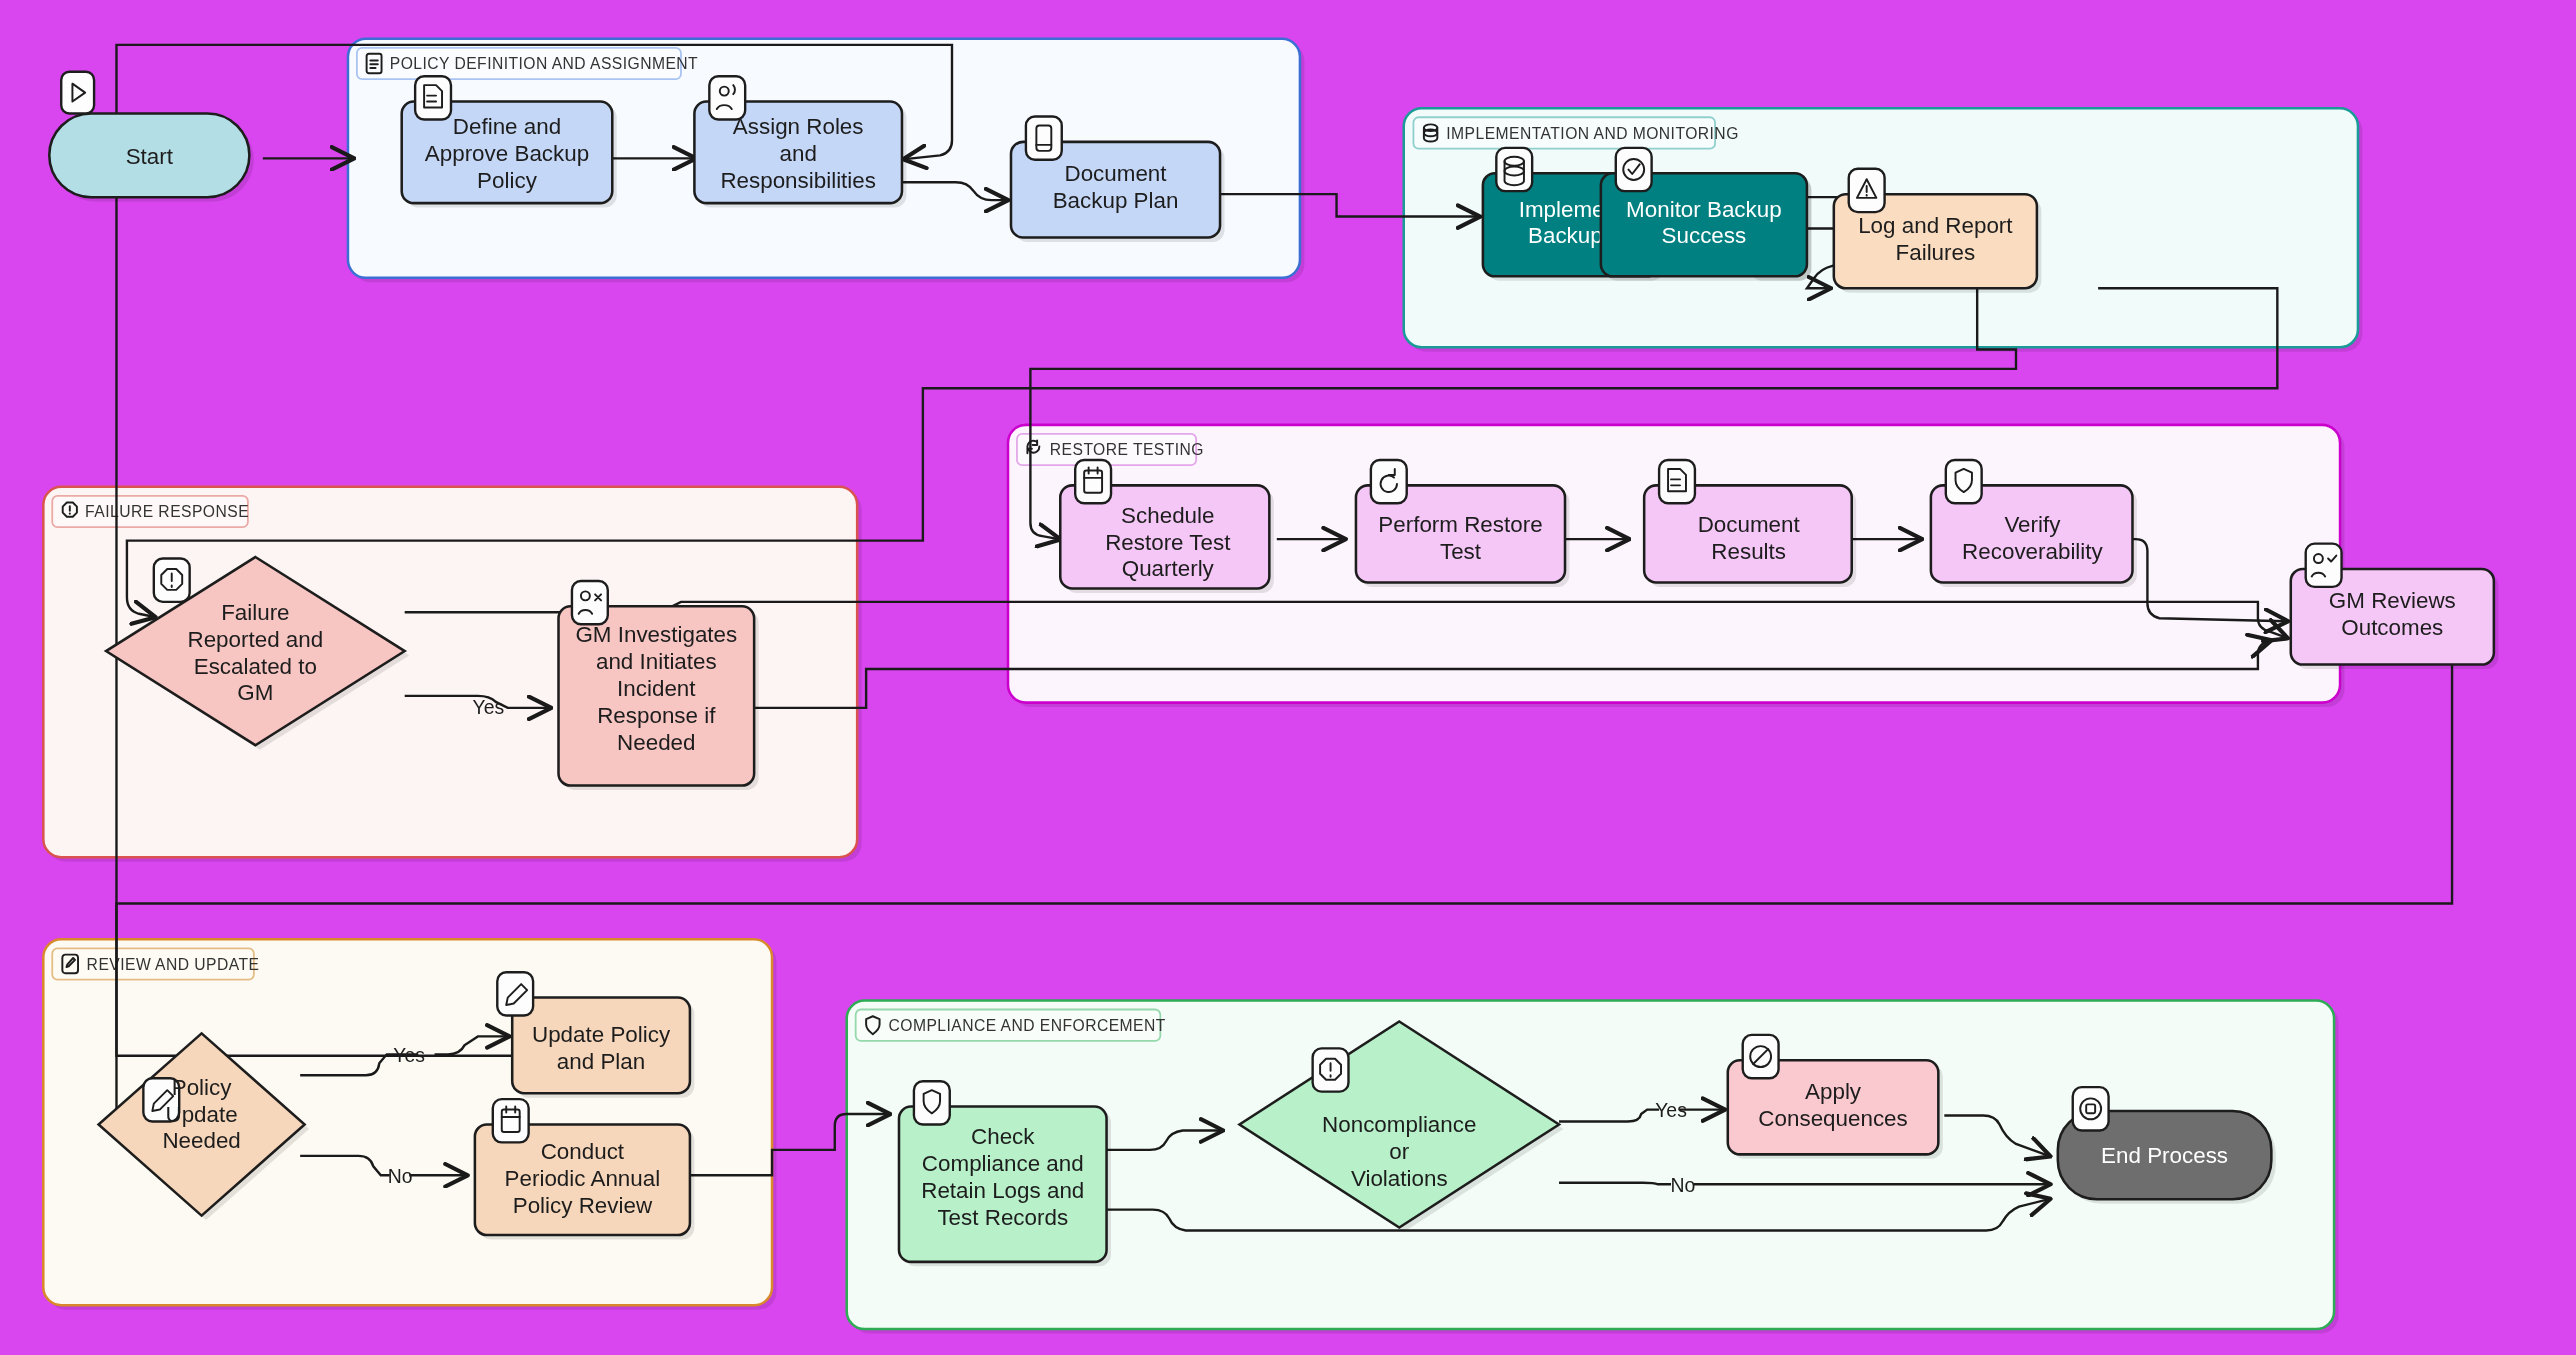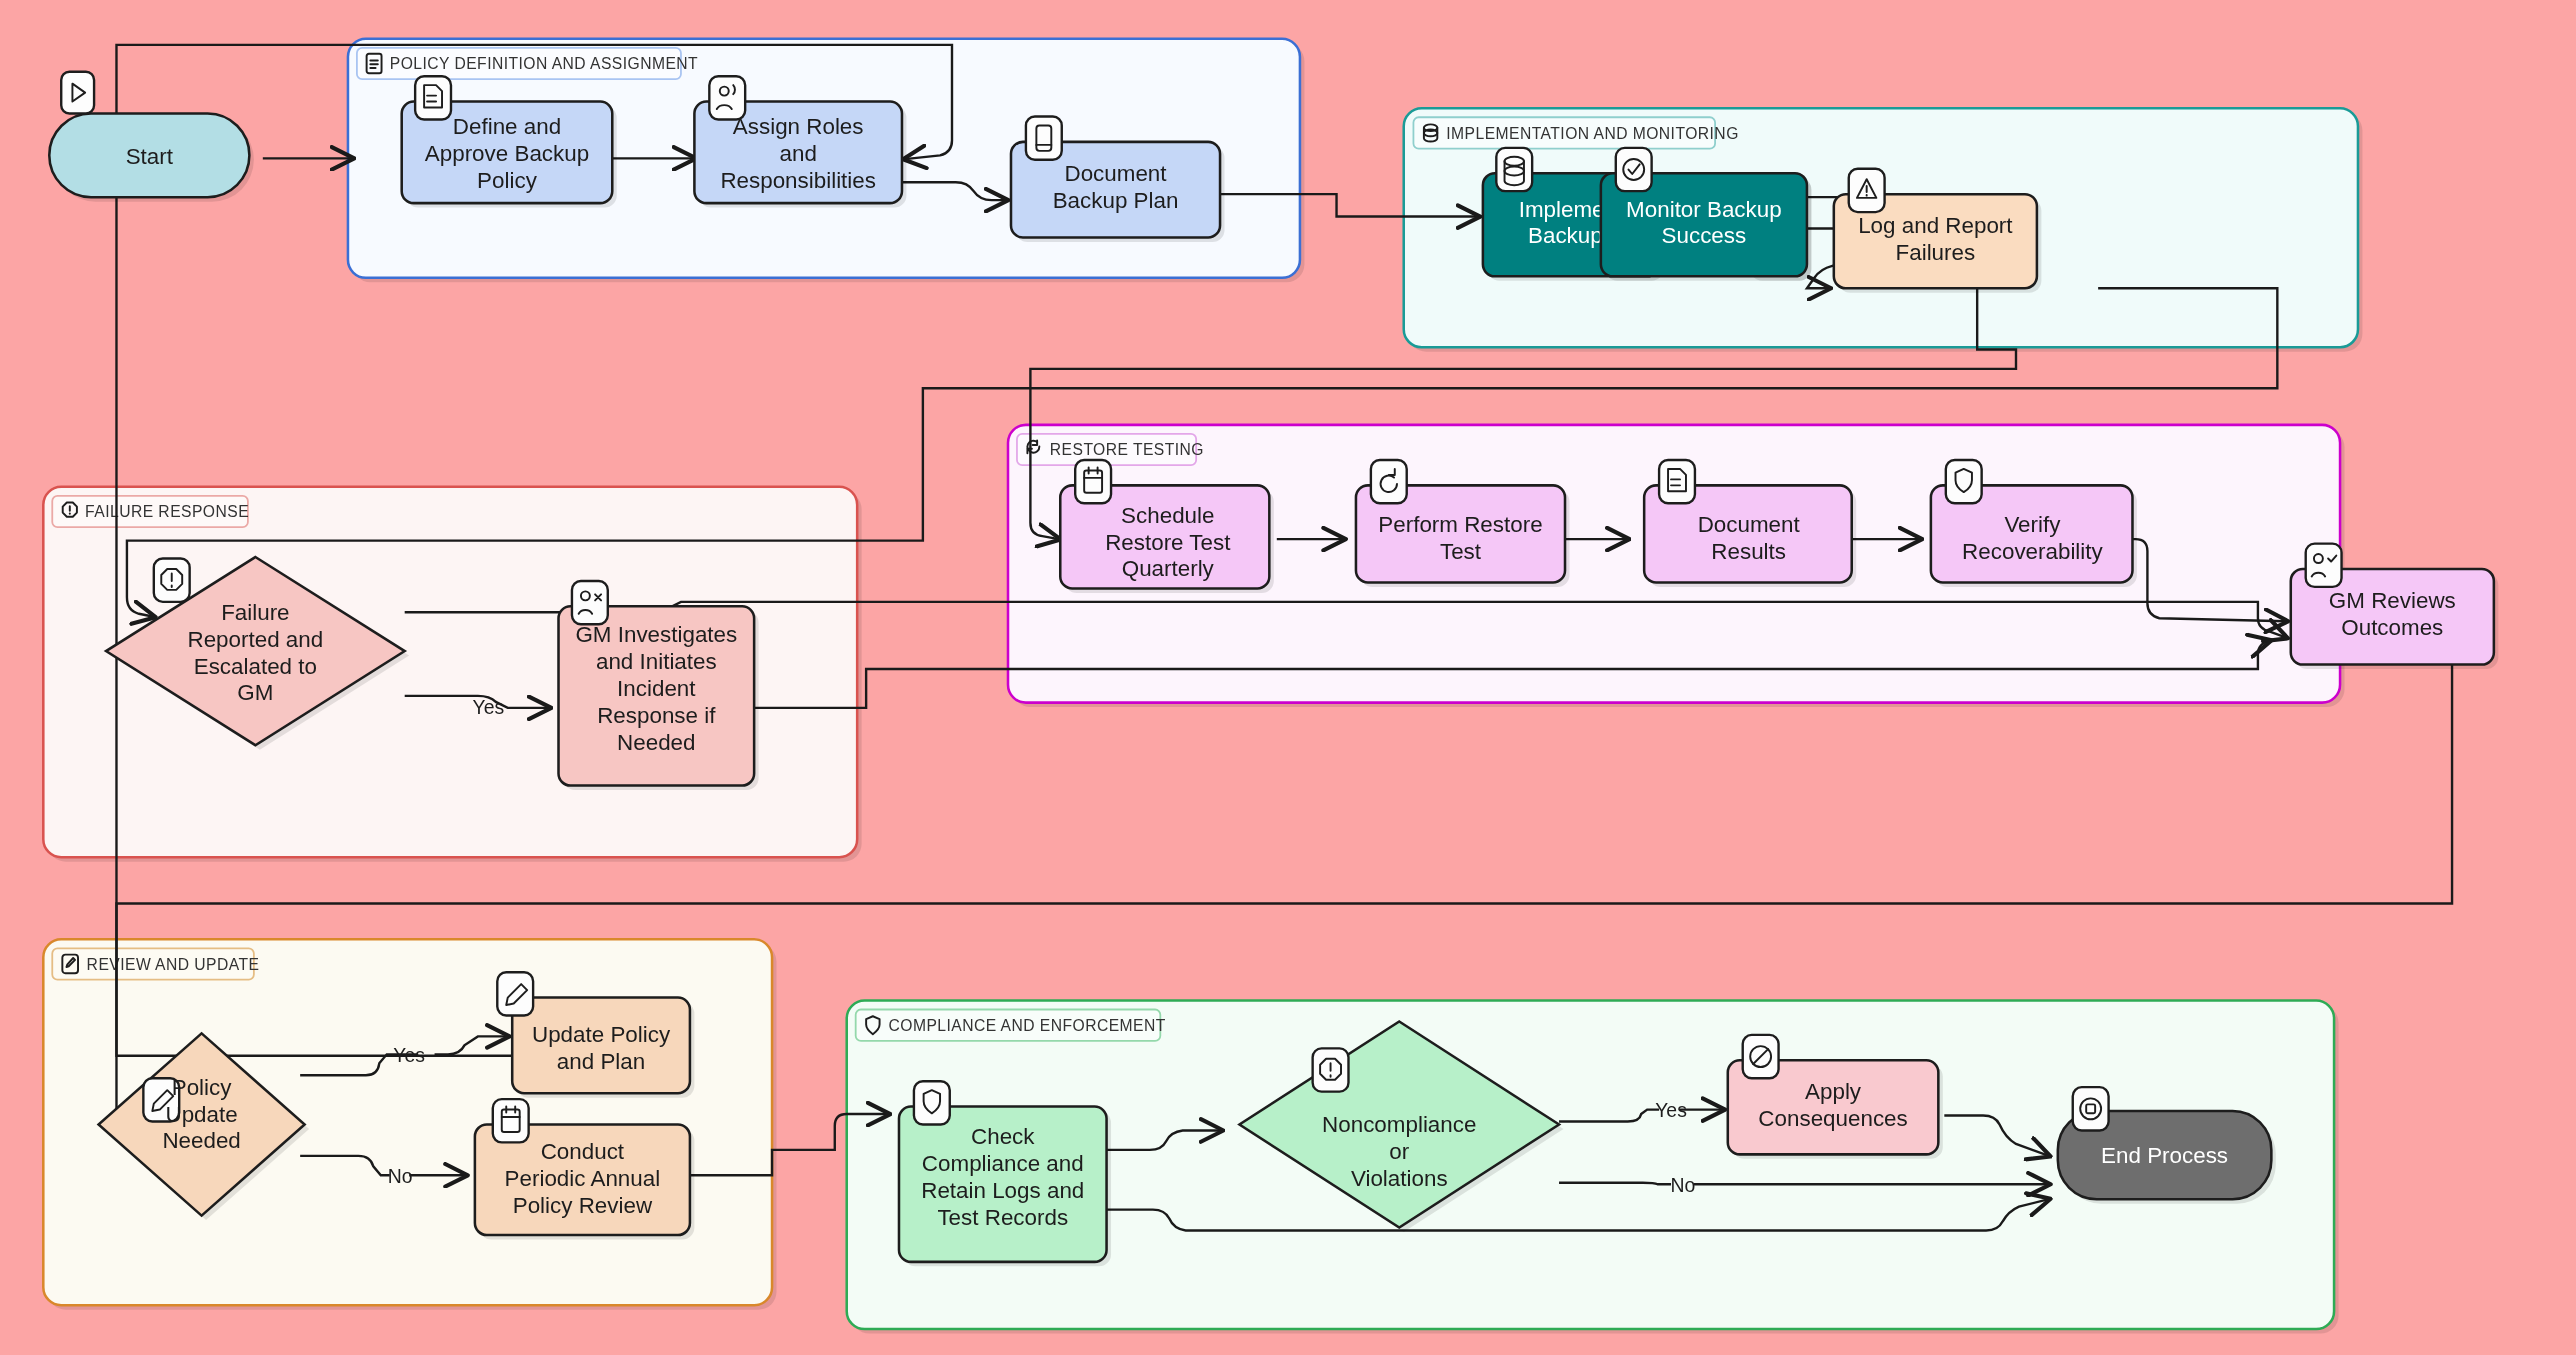--- a/index.html
+++ b/index.html
@@ -1,17 +1,17 @@
 <!DOCTYPE html>
 <html style="font-size:12px"><head>
 <meta charset="utf-8">
 <style>
   html,body{margin:0;padding:0;background:#000;}
   body{font-family:"Liberation Sans", sans-serif;}
-  #stage{position:relative;width:2576px;height:1356px;background:#fca5a5;overflow:hidden;}
+  #stage{position:relative;width:2576px;height:1356px;background:#d946ef;overflow:hidden;}
   svg#canvas{position:absolute;left:0;top:0;width:2576px;height:1356px;}
 
   .sg-label-text{font-size:21px;fill:#333;letter-spacing:.6px;}
   .node-text{font-size:30px;fill:#1d1d1d;}
   .node-text.light{fill:#ffffff;}
   .edge-label{font-size:26px;fill:#1d1d1d;}
   .edge{fill:none;stroke:#1a1a1a;stroke-width:3.2;}
   .nodeshadow{fill:#000;opacity:.10;}
   .nodebox{stroke:#1d1d1d;stroke-width:3.4;}
   .iconbox{fill:#fdfdfd;stroke:#1d1d1d;stroke-width:3.2;}

